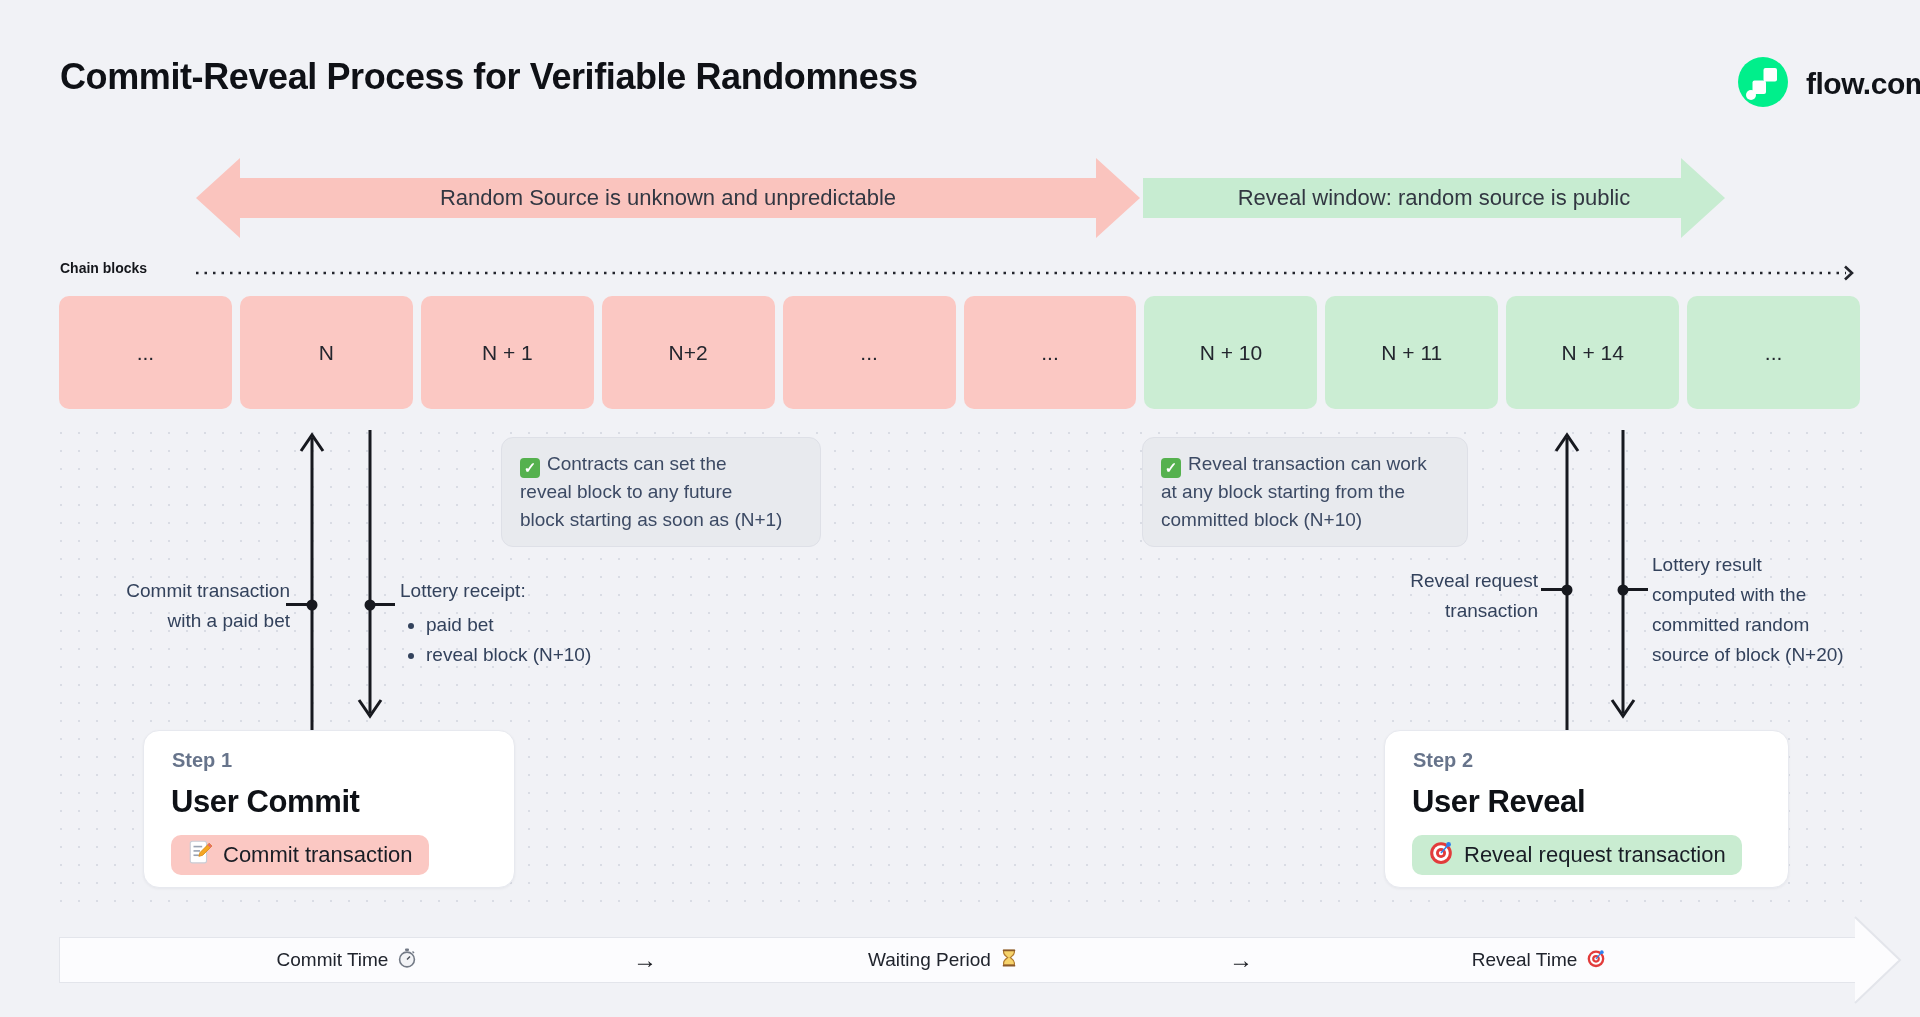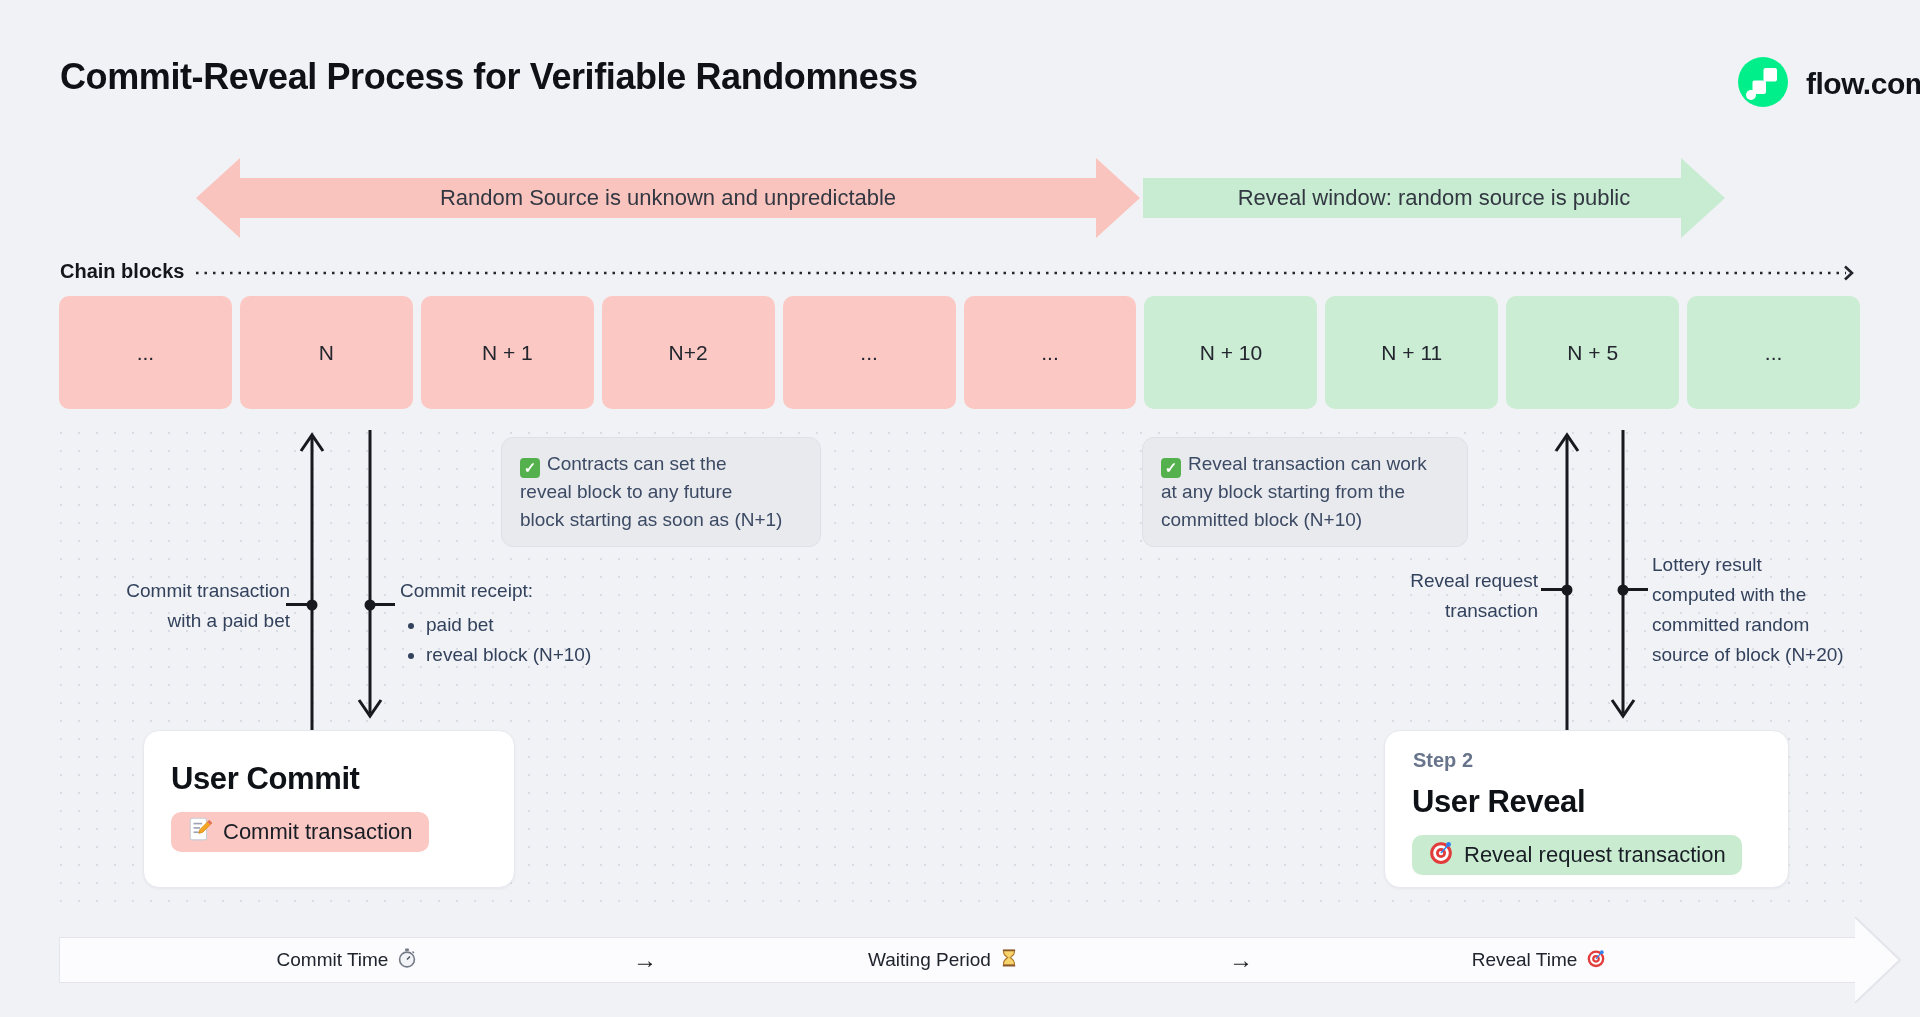--- a/index.html
+++ b/index.html
@@ -18,21 +18,21 @@
 
   
   .phase{position:absolute;top:158px;height:80px;display:flex;align-items:center;justify-content:center;
          font-size:22px;color:#323742;}
   .phase.commit{left:196px;width:944px;background:#FAC4BE;
       clip-path:polygon(0 50%,44px 0,44px 25%,calc(100% - 44px) 25%,calc(100% - 44px) 0,100% 50%,calc(100% - 44px) 100%,calc(100% - 44px) 75%,44px 75%,44px 100%);}
   .phase.reveal{left:1143px;width:582px;background:#C7ECD1;
       clip-path:polygon(0 25%,calc(100% - 44px) 25%,calc(100% - 44px) 0,100% 50%,calc(100% - 44px) 100%,calc(100% - 44px) 75%,0 75%);}
 
   
-  .chain-label{position:absolute;left:60px;top:260px;font-size:20px;font-weight:700;color:#14161B;}
+  .chain-label{position:absolute;left:60px;top:260px;font-size:14px;font-weight:700;color:#14161B;}
   .chain-dots{position:absolute;left:196px;top:264px;}
   .blocks{position:absolute;left:59px;top:296px;width:1801px;height:113px;display:flex;gap:8px;}
   .block{flex:1;border-radius:10px;display:flex;align-items:center;justify-content:center;
          font-size:21px;color:#23262E;}
   .block.commit{background:#FBC8C3;}
   .block.reveal{background:#CBEDD3;}
 
   
   .note{position:absolute;top:437px;background:#E8EAEE;border:1px solid #DEE0E7;border-radius:12px;
         padding:12px 18px;font-size:19px;line-height:28px;color:#3C4A64;}
@@ -108,21 +108,21 @@
 
   <div class="blocks">
     <div class="block commit">...</div>
     <div class="block commit">N</div>
     <div class="block commit">N + 1</div>
     <div class="block commit">N+2</div>
     <div class="block commit">...</div>
     <div class="block commit">...</div>
     <div class="block reveal">N + 10</div>
     <div class="block reveal">N + 11</div>
-    <div class="block reveal">N + 5</div>
+    <div class="block reveal">N + 14</div>
     <div class="block reveal">...</div>
   </div>
 
   <div class="note commit">
     <div><span class="check"></span><span>Contracts can set the</span></div>
     <div>reveal block to any future</div>
     <div>block starting as soon as (N+1)</div>
   </div>
   <div class="note reveal">
     <div><span class="check"></span><span>Reveal transaction can work</span></div>
@@ -141,21 +141,21 @@
     <circle cx="16" cy="175" r="5.5" fill="#17191F"></circle>
   </svg>
   <div class="conn" style="left:286px;top:603px;width:22px;"></div>
   <div class="conn" style="left:373px;top:603px;width:22px;"></div>
 
   <div class="lbl right" style="left:90px;top:576px;width:200px;">
     <div>Commit transaction</div>
     <div>with a paid bet</div>
   </div>
   <div class="lbl" style="left:400px;top:576px;width:260px;">
-    <div>Commit receipt:</div>
+    <div>Lottery receipt:</div>
     <ul>
       <li>paid bet</li>
       <li>reveal block (N+10)</li>
     </ul>
   </div>
 
   <svg class="varrow" style="left:1551px;top:430px;" width="32" height="302">
     <line x1="16" y1="8" x2="16" y2="300" stroke="#17191F" stroke-width="3"></line>
     <path d="M5,21 L16,5 L27,21" fill="none" stroke="#17191F" stroke-width="3"></path>
     <circle cx="16" cy="160" r="5.5" fill="#17191F"></circle>
@@ -173,20 +173,21 @@
     <div>transaction</div>
   </div>
   <div class="lbl" style="left:1652px;top:550px;width:240px;">
     <div>Lottery result</div>
     <div>computed with the</div>
     <div>committed random</div>
     <div>source of block (N+20)</div>
   </div>
 
   <div class="card step1">
+    <div class="eyebrow">Step 1</div>
     <div class="card-title">User Commit</div>
     <div class="badge commit">
       <span>
         <svg width="26" height="26" viewBox="0 0 24 24">
           <rect x="3" y="2" width="15" height="20" rx="2" fill="#FFFFFF" stroke="#C9CDD6"></rect>
           <line x1="6" y1="7" x2="14" y2="7" stroke="#9AA3B2" stroke-width="1.5"></line>
           <line x1="6" y1="11" x2="12" y2="11" stroke="#9AA3B2" stroke-width="1.5"></line>
           <line x1="6" y1="15" x2="11" y2="15" stroke="#9AA3B2" stroke-width="1.5"></line>
           <path d="M20.5,4 L12,12.5 L11,16 L14.5,15 L23,6.5 Z" fill="#F5A623" stroke="#D98B12" stroke-width="0.8"></path>
           <path d="M20.5,4 L23,6.5 L21.5,8 L19,5.5 Z" fill="#E56B6F"></path>

